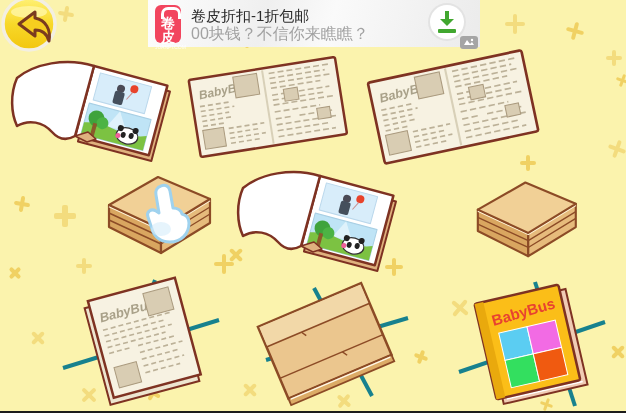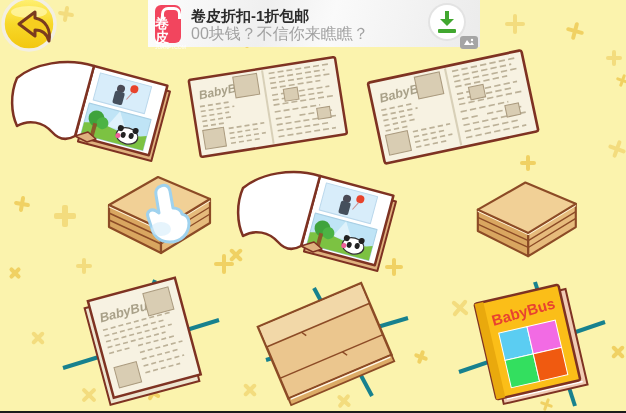--- a/index.html
+++ b/index.html
@@ -16,27 +16,27 @@
   
   .back-btn{position:absolute;left:1px;top:-3px;width:58px;height:58px;border:none;
     background:transparent;padding:0;cursor:pointer;}
   .back-btn svg{display:block;}
 
   
   .ad{position:absolute;left:148px;top:0;width:332px;height:47px;
     background:linear-gradient(105deg,#fdfdfd 0%,#efefef 35%,#fafafa 55%,#ebebeb 100%);
     display:flex;align-items:center;cursor:pointer;}
   .ad-logo{width:26px;height:38px;margin-left:7px;border-radius:6px;background:#F2455E;
-    color:#fff;text-align:left;flex:0 0 auto;position:relative;}
+    color:#fff;text-align:center;flex:0 0 auto;position:relative;}
   .ad-logo .handle{position:absolute;top:2px;left:50%;margin-left:-7px;width:14px;height:9px;
     border:3px solid #fff;border-bottom:none;border-radius:7px 7px 0 0;}
   .ad-logo .cn{display:block;margin-top:11px;font-size:14px;font-weight:bold;line-height:14px;}
   .ad-logo .dom{display:block;font-size:5px;line-height:7px;opacity:.9;}
   .ad-texts{margin-left:10px;min-width:0;}
-  .ad-title{font-size:15px;font-weight:bold;color:#2b2b2b;line-height:19px;white-space:nowrap;}
+  .ad-title{font-size:15px;font-weight:normal;color:#2b2b2b;line-height:19px;white-space:nowrap;}
   .ad-sub{font-size:16px;color:#a2a2a2;line-height:17px;white-space:nowrap;}
   .ad-dl{position:absolute;left:282px;top:5px;width:34px;height:34px;border-radius:50%;
     background:#fff;box-shadow:0 0 0 2px #e3e3e3;cursor:pointer;}
   .ad-badge{position:absolute;right:2px;bottom:-2px;width:18px;height:13px;border-radius:3px;
     background:#a5a5a5;display:flex;align-items:center;justify-content:center;}
 
   .stage{position:absolute;left:0;top:0;}
 </style>
 </head>
 <body>

